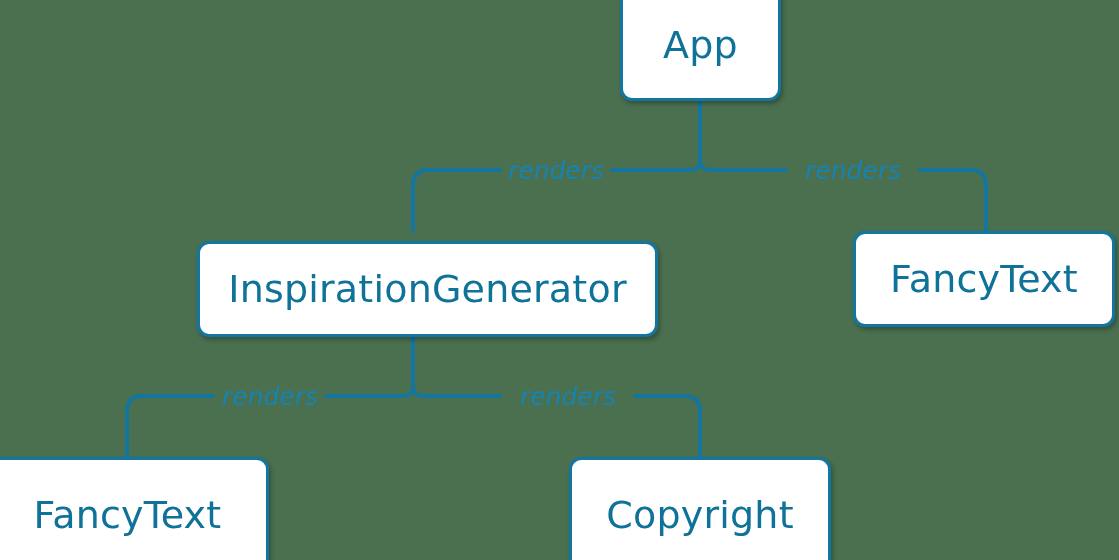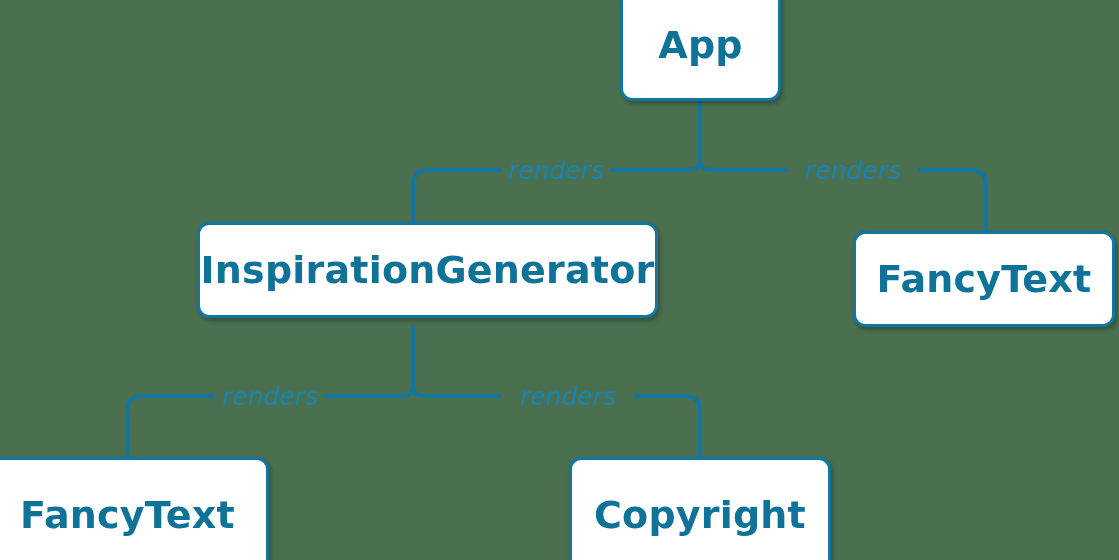--- a/index.html
+++ b/index.html
@@ -32,39 +32,39 @@
     border: 3px solid #1276a0;
     border-radius: 12px;
     display: flex;
     align-items: center;
     justify-content: center;
     box-shadow: 2px 3px 4px rgba(0,0,0,0.28);
   }
   .node-label {
     color: #0f7298;
     font-size: 38px;
-    font-weight: 700;
+    font-weight: 400;
     letter-spacing: 0.2px;
     line-height: 1;
     white-space: nowrap;
   }
   .edge-label {
     position: absolute;
     color: #1683b0;
     font-size: 25px;
     font-weight: 400;
     line-height: 1;
     white-space: nowrap;
     transform: translate(-50%, -50%);
     font-style: italic;
   }
 
   
   #node-app            { left: 620px; top: -12px;  width: 161px; height: 113px; }
-  #node-inspiration    { left: 197px; top: 222px; width: 461px; height: 96px; }
+  #node-inspiration    { left: 197px; top: 241px; width: 461px; height: 96px; }
   #node-fancytext-right{ left: 853px; top: 231px; width: 262px; height: 96px; }
   #node-fancytext-left { left: -14px; top: 457px; width: 283px; height: 116px; }
   #node-copyright      { left: 569px; top: 457px; width: 262px; height: 116px; }
 </style>
 </head>
 <body>
 
 <div id="diagram-root">
 
   <svg id="edge-layer" viewBox="0 0 1119 560" width="1119" height="560" xmlns="http://www.w3.org/2000/svg">

